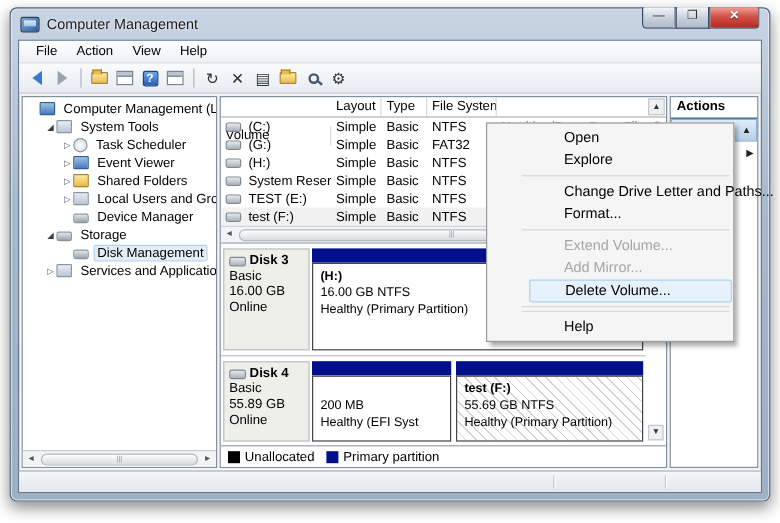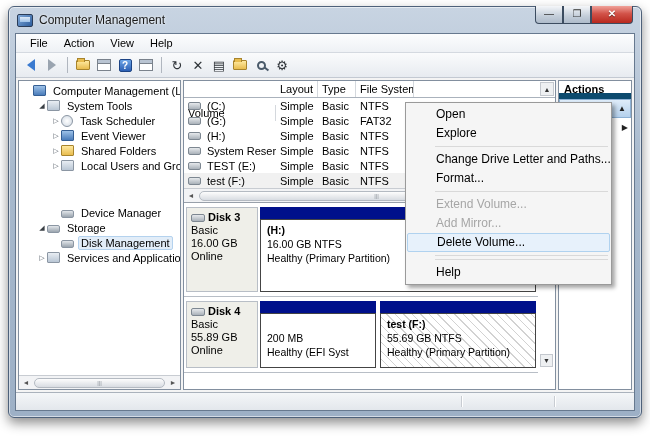--- a/index.html
+++ b/index.html
@@ -100,34 +100,34 @@
   .part-title { font-weight:bold; }
   .disk-vscroll-down { position:absolute; right:2px; bottom:22px; width:13px; height:13px;
     font-size:7px; text-align:center; line-height:12px; color:#333; background:#eef0f2;
     border:1px solid #c4c8ce; }
   .legend { height:18px; margin-top:auto; border-top:1px solid #98a0aa; display:flex;
     align-items:center; gap:10px; padding-left:6px; position:absolute; left:0; right:0; bottom:0; background:#fff; }
   .leg-item { display:flex; align-items:center; gap:4px; }
   .leg-sq { width:10px; height:10px; }
   
   .actions { width:74px; display:flex; flex-direction:column; }
-  .act-head { height:18px; font-weight:bold; padding:2px 5px; border-bottom:6px solid #0c4a6e; }
+  .act-head { height:18px; font-weight:bold; padding:2px 5px; border-bottom:1px solid #0c4a6e; }
   .act-item { height:19px; display:flex; align-items:center; justify-content:space-between;
     padding:0 4px 0 5px; background:linear-gradient(#dfecf9,#b4d0ec); border:1px solid #8cb0d4;
     white-space:nowrap; overflow:hidden; }
   .act-arrow { font-size:8px; color:#222; }
   .act-more { height:18px; display:flex; align-items:center; justify-content:flex-end; padding:0 3px; }
   
   .statusbar { height:18px; background:linear-gradient(#f4f6f8,#e3e7ec); border-top:1px solid #aab2bc;
     position:relative; }
   .sb-div { position:absolute; top:3px; bottom:3px; width:1px; background:#c8ccd2; box-shadow:1px 0 0 #fff; }
   
   .ctx { position:absolute; left:405px; top:102px; width:207px; background:#f5f5f5;
     border:1px solid #9a9a9a; box-shadow:3px 3px 4px rgba(0,0,0,.35); padding:2px 1px; z-index:50; }
-  .ctx-item { height:19px; line-height:18px; padding-left:29px; font-size:12px; white-space:nowrap; }
+  .ctx-item { height:19px; line-height:18px; padding-left:29px; font-size:12px; white-space:nowrap;margin-left:34px; }
   .ctx-item.disabled { color:#a6a6a6; }
   .ctx-item.hilite { background:#e7f1fb; border:1px solid #b0d2ef; border-radius:2px; line-height:16px; }
   .ctx-sep { height:1px; background:#d9d9d9; margin:3px 2px 3px 28px; }
 </style>
 </head>
 <body>
 
 <div class="window">
   <div class="titlebar">
     <span class="tb-icon"></span>
@@ -212,21 +212,21 @@
             <div class="trow" style="padding-left: 32px;">
               <span class="texp">▷</span>
               <span class="nicon folder"></span>
               <span class="tlabel">Shared Folders</span>
             </div>
             <div class="trow" style="padding-left: 32px;">
               <span class="texp">▷</span>
               <span class="nicon"></span>
               <span class="tlabel">Local Users and Groups</span>
             </div>
-            <div class="trow" style="padding-left: 32px; margin-top: 32px;">
+            <div class="trow" style="padding-left: 32px;">
               <span class="texp"></span>
               <span class="nicon drive"></span>
               <span class="tlabel">Device Manager</span>
             </div>
             <div class="trow" style="padding-left: 18px;">
               <span class="texp open">◢</span>
               <span class="nicon drive"></span>
               <span class="tlabel">Storage</span>
             </div>
             <div class="trow sel" style="padding-left: 32px;">
@@ -356,20 +356,30 @@
                 <div class="part" style="flex: 1 1 0%;">
                   <div class="part-bar" style="background: rgb(0, 16, 139);"></div>
                   <div class="part-body hatch">
                     <div class="part-title">test  (F:)</div>
                     <div>55.69 GB NTFS</div>
                     <div>Healthy (Primary Partition)</div>
                   </div>
                 </div>
               </div>
             </div>
+            <div class="legend" id="legend">
+              <span class="leg-item">
+                <span class="leg-sq" style="background: rgb(0, 0, 0);"></span>
+                <span>Unallocated</span>
+              </span>
+              <span class="leg-item">
+                <span class="leg-sq" style="background: rgb(0, 16, 139);"></span>
+                <span>Primary partition</span>
+              </span>
+            </div>
         </div>
       </div>
 
       <div class="panel actions">
         <div class="act-head">Actions</div>
         <div class="act-item">
           <span>Disk M</span>
           <span class="act-arrow">▲</span>
         </div>
         <div class="act-more">

